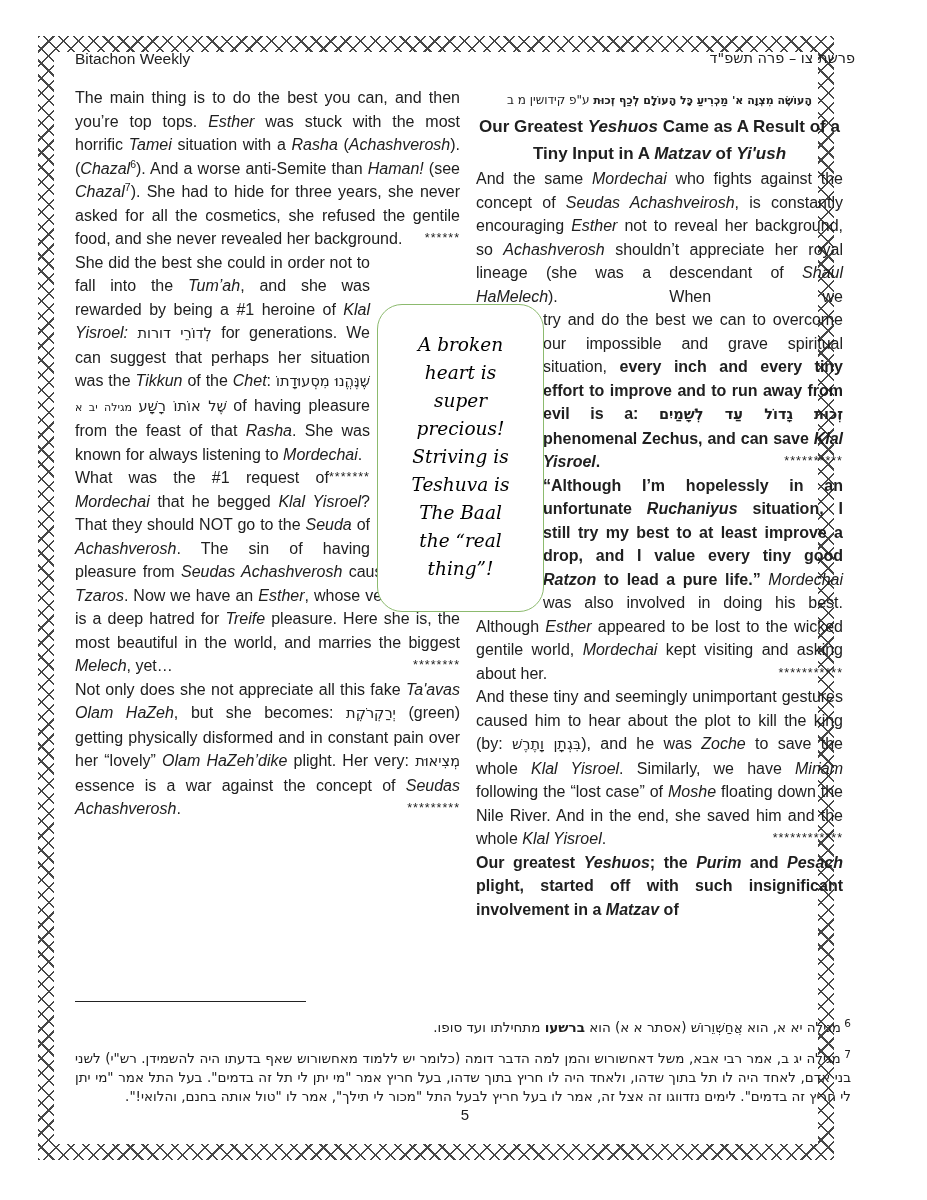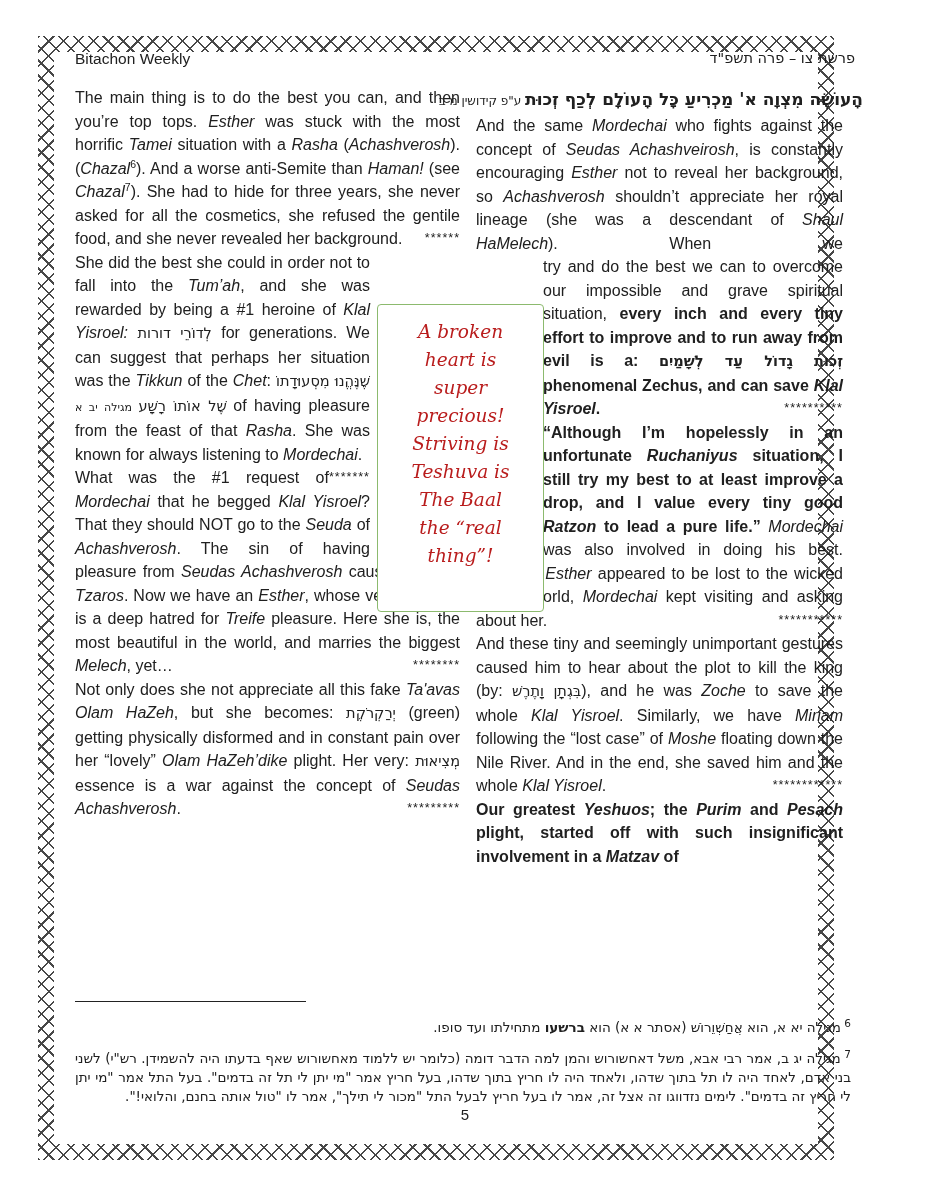--- a/index.html
+++ b/index.html
@@ -25,27 +25,27 @@
   .seg-i{font-style:italic;}
   .seg-b{font-weight:bold;}
   .seg-bi{font-weight:bold;font-style:italic;}
   .seg-h{font-family:"DejaVu Sans",sans-serif;font-size:14.5px;}
   .seg-hb{font-family:"DejaVu Sans",sans-serif;font-weight:bold;font-size:14.5px;}
   .seg-hs{font-family:"DejaVu Sans",sans-serif;font-size:11px;}
   .seg-sup{font-size:10.5px;vertical-align:super;line-height:0;}
   .seg-star{float:right;font-size:12.5px;letter-spacing:1px;line-height:23.5px;}
   .h-hebrew{margin:0 -20px;text-align:center;white-space:nowrap;direction:rtl;
             font-size:16px;line-height:26px;}
-  .h-hebrew .seg-hb{font-size:17px;text-align:right;}
+  .h-hebrew .seg-hb{font-size:11px;text-align:right;}
   .h-hebrew .seg-hs{font-size:12px;}
   .h-english{margin:0;text-align:center;font-weight:bold;font-size:17px;line-height:26.5px;}
   .callout{position:absolute;left:377px;top:304px;width:167px;height:308px;z-index:5;
-           box-sizing:border-box;background:#fff;border:1.6px solid #8cba6e;border-radius:4px;
-           padding-top:13px;text-align:center;
-           font-family:"DejaVu Serif",serif;font-style:italic;font-size:18.5px;line-height:28px;color:#b91c1c;}
+           box-sizing:border-box;background:#fff;border:1.6px solid #8cba6e;border-radius:25px;
+           padding-top:26px;text-align:center;
+           font-family:"DejaVu Serif",serif;font-style:italic;font-size:18.5px;line-height:28px;color:#000000;}
   .fnsep{position:absolute;left:75px;top:1001px;width:231px;border-top:1.3px solid #222;}
   .footnotes{position:absolute;left:63px;top:1006px;width:800px;direction:rtl;text-align:justify;
              font-family:"DejaVu Sans",sans-serif;font-size:13.5px;line-height:19px;}
   .footnote{margin:12px;}
   .footnote .seg-hb{font-size:13.5px;}
   .pagenum{position:absolute;top:1106px;left:75px;width:780px;text-align:center;font-size:15px;}
 </style>
 </head>
 <body>
 
@@ -60,20 +60,21 @@
   <div class="columns">
     <div class="col-left">
       <p class="body"><span class="seg-n">The main thing is to do the best you can, and then you’re top tops. </span><span class="seg-i">Esther</span><span class="seg-n"> was stuck with the most horrific </span><span class="seg-i">Tamei</span><span class="seg-n"> situation with a </span><span class="seg-i">Rasha</span><span class="seg-n"> (</span><span class="seg-i">Achashverosh</span><span class="seg-n">). (</span><span class="seg-i">Chazal</span><span class="seg-sup">6</span><span class="seg-n">). And a worse anti-Semite than </span><span class="seg-i">Haman!</span><span class="seg-n"> (see </span><span class="seg-i">Chazal</span><span class="seg-sup">7</span><span class="seg-n">). She had to hide for three years, she never asked for all the cosmetics, she refused the gentile food, and she never revealed her background.</span><span class="seg-star">******</span></p>
       <div class="cut-right"></div>
       <p class="body"><span class="seg-n">She did the best she could in order not to fall into the </span><span class="seg-i">Tum’ah</span><span class="seg-n">, and she was rewarded by being a #1 heroine of </span><span class="seg-i">Klal Yisroel:</span><span class="seg-h"> לְדוֹרֵי דורות </span><span class="seg-n">for generations. We can suggest that perhaps her situation was the </span><span class="seg-i">Tikkun</span><span class="seg-n"> of the </span><span class="seg-i">Chet</span><span class="seg-n">: </span><span class="seg-h">שֶׁנֶּהֱנוּ מִסְעוּדָתוֹ שֶׁל אוֹתוֹ רָשָׁע</span><span class="seg-hs"> מגילה יב א </span><span class="seg-n">of having pleasure from the feast of that </span><span class="seg-i">Rasha</span><span class="seg-n">. She was known for always listening to </span><span class="seg-i">Mordechai</span><span class="seg-n">.</span><span class="seg-star">*******</span></p>
       <p class="body"><span class="seg-n">What was the #1 request of </span><span class="seg-i">Mordechai</span><span class="seg-n"> that he begged </span><span class="seg-i">Klal Yisroel</span><span class="seg-n">? That they should NOT go to the </span><span class="seg-i">Seuda</span><span class="seg-n"> of </span><span class="seg-i">Achashverosh</span><span class="seg-n">. The sin of having pleasure from </span><span class="seg-i">Seudas Achashverosh</span><span class="seg-n"> caused all their </span><span class="seg-i">Tzaros</span><span class="seg-n">. Now we have an </span><span class="seg-i">Esther</span><span class="seg-n">, whose very essence is a deep hatred for </span><span class="seg-i">Treife</span><span class="seg-n"> pleasure. Here she is, the most beautiful in the world, and marries the biggest </span><span class="seg-i">Melech</span><span class="seg-n">, yet…</span><span class="seg-star">********</span></p>
       <p class="body"><span class="seg-n">Not only does she not appreciate all this fake </span><span class="seg-i">Ta'avas Olam HaZeh</span><span class="seg-n">, but she becomes: </span><span class="seg-h">יְרַקְרֹקֶת</span><span class="seg-n"> (green) getting physically disformed and in constant pain over her “lovely” </span><span class="seg-i">Olam HaZeh’dike</span><span class="seg-n"> plight. Her very: </span><span class="seg-h">מְצִיאוּת</span><span class="seg-n"> essence is a war against the concept of </span><span class="seg-i">Seudas Achashverosh</span><span class="seg-n">.</span><span class="seg-star">*********</span></p>
     </div>
     <div class="col-right">
       <p class="h-hebrew"><span class="seg-hb">הָעוֹשֶׂה מִצְוָה א' מַכְרִיעַ כָּל הָעוֹלָם לְכַף זְכוּת</span><span class="seg-hs"> ע"פ קידושין מ ב</span></p>
+      <p class="h-english"><span class="seg-b">Our Greatest </span><span class="seg-bi">Yeshuos</span><span class="seg-b"> Came as A Result of a Tiny Input in A </span><span class="seg-bi">Matzav</span><span class="seg-b"> of </span><span class="seg-bi">Yi'ush</span></p>
       <p class="body justify-last"><span class="seg-n">And the same </span><span class="seg-i">Mordechai</span><span class="seg-n"> who fights against the concept of </span><span class="seg-i">Seudas Achashveirosh</span><span class="seg-n">, is constantly encouraging </span><span class="seg-i">Esther</span><span class="seg-n"> not to reveal her background, so </span><span class="seg-i">Achashverosh</span><span class="seg-n"> shouldn’t appreciate her royal lineage (she was a descendant of </span><span class="seg-i">Shaul HaMelech</span><span class="seg-n">). When we</span></p>
       <div class="cut-left"></div>
       <p class="body"><span class="seg-n">try and do the best we can to overcome our impossible and grave spiritual situation, </span><span class="seg-b">every inch and every tiny effort to improve and to run away from evil is a: </span><span class="seg-hb">זְכוּת גָדוֹל עַד לְשָׁמַיִם</span><span class="seg-b"> phenomenal Zechus, and can save </span><span class="seg-bi">Klal Yisroel</span><span class="seg-b">.</span><span class="seg-star">**********</span></p>
       <p class="body"><span class="seg-b">“Although I’m hopelessly in an unfortunate </span><span class="seg-bi">Ruchaniyus</span><span class="seg-b"> situation, I still try my best to at least improve a drop, and I value every tiny good </span><span class="seg-bi">Ratzon</span><span class="seg-b"> to lead a pure life.”</span><span class="seg-n"> </span><span class="seg-i">Mordechai</span><span class="seg-n"> was also involved in doing his best. Although </span><span class="seg-i">Esther</span><span class="seg-n"> appeared to be lost to the wicked gentile world, </span><span class="seg-i">Mordechai</span><span class="seg-n"> kept visiting and asking about her.</span><span class="seg-star">***********</span></p>
       <p class="body"><span class="seg-n">And these tiny and seemingly unimportant gestures caused him to hear about the plot to kill the king (by: </span><span class="seg-h">בִּגְתָן וָתֶרֶשׁ</span><span class="seg-n">), and he was </span><span class="seg-i">Zoche</span><span class="seg-n"> to save the whole </span><span class="seg-i">Klal Yisroel</span><span class="seg-n">. Similarly, we have </span><span class="seg-i">Miriam</span><span class="seg-n"> following the “lost case” of </span><span class="seg-i">Moshe</span><span class="seg-n"> floating down the Nile River. And in the end, she saved him and the whole </span><span class="seg-i">Klal Yisroel</span><span class="seg-n">.</span><span class="seg-star">************</span></p>
       <p class="body"><span class="seg-b">Our greatest </span><span class="seg-bi">Yeshuos</span><span class="seg-b">; the </span><span class="seg-bi">Purim</span><span class="seg-b"> and </span><span class="seg-bi">Pesach</span><span class="seg-b"> plight, started off with such insignificant involvement in a </span><span class="seg-bi">Matzav</span><span class="seg-b"> of</span></p>
     </div>
   </div>
 
   <div class="callout" style="border-color: rgb(140, 186, 110);">

